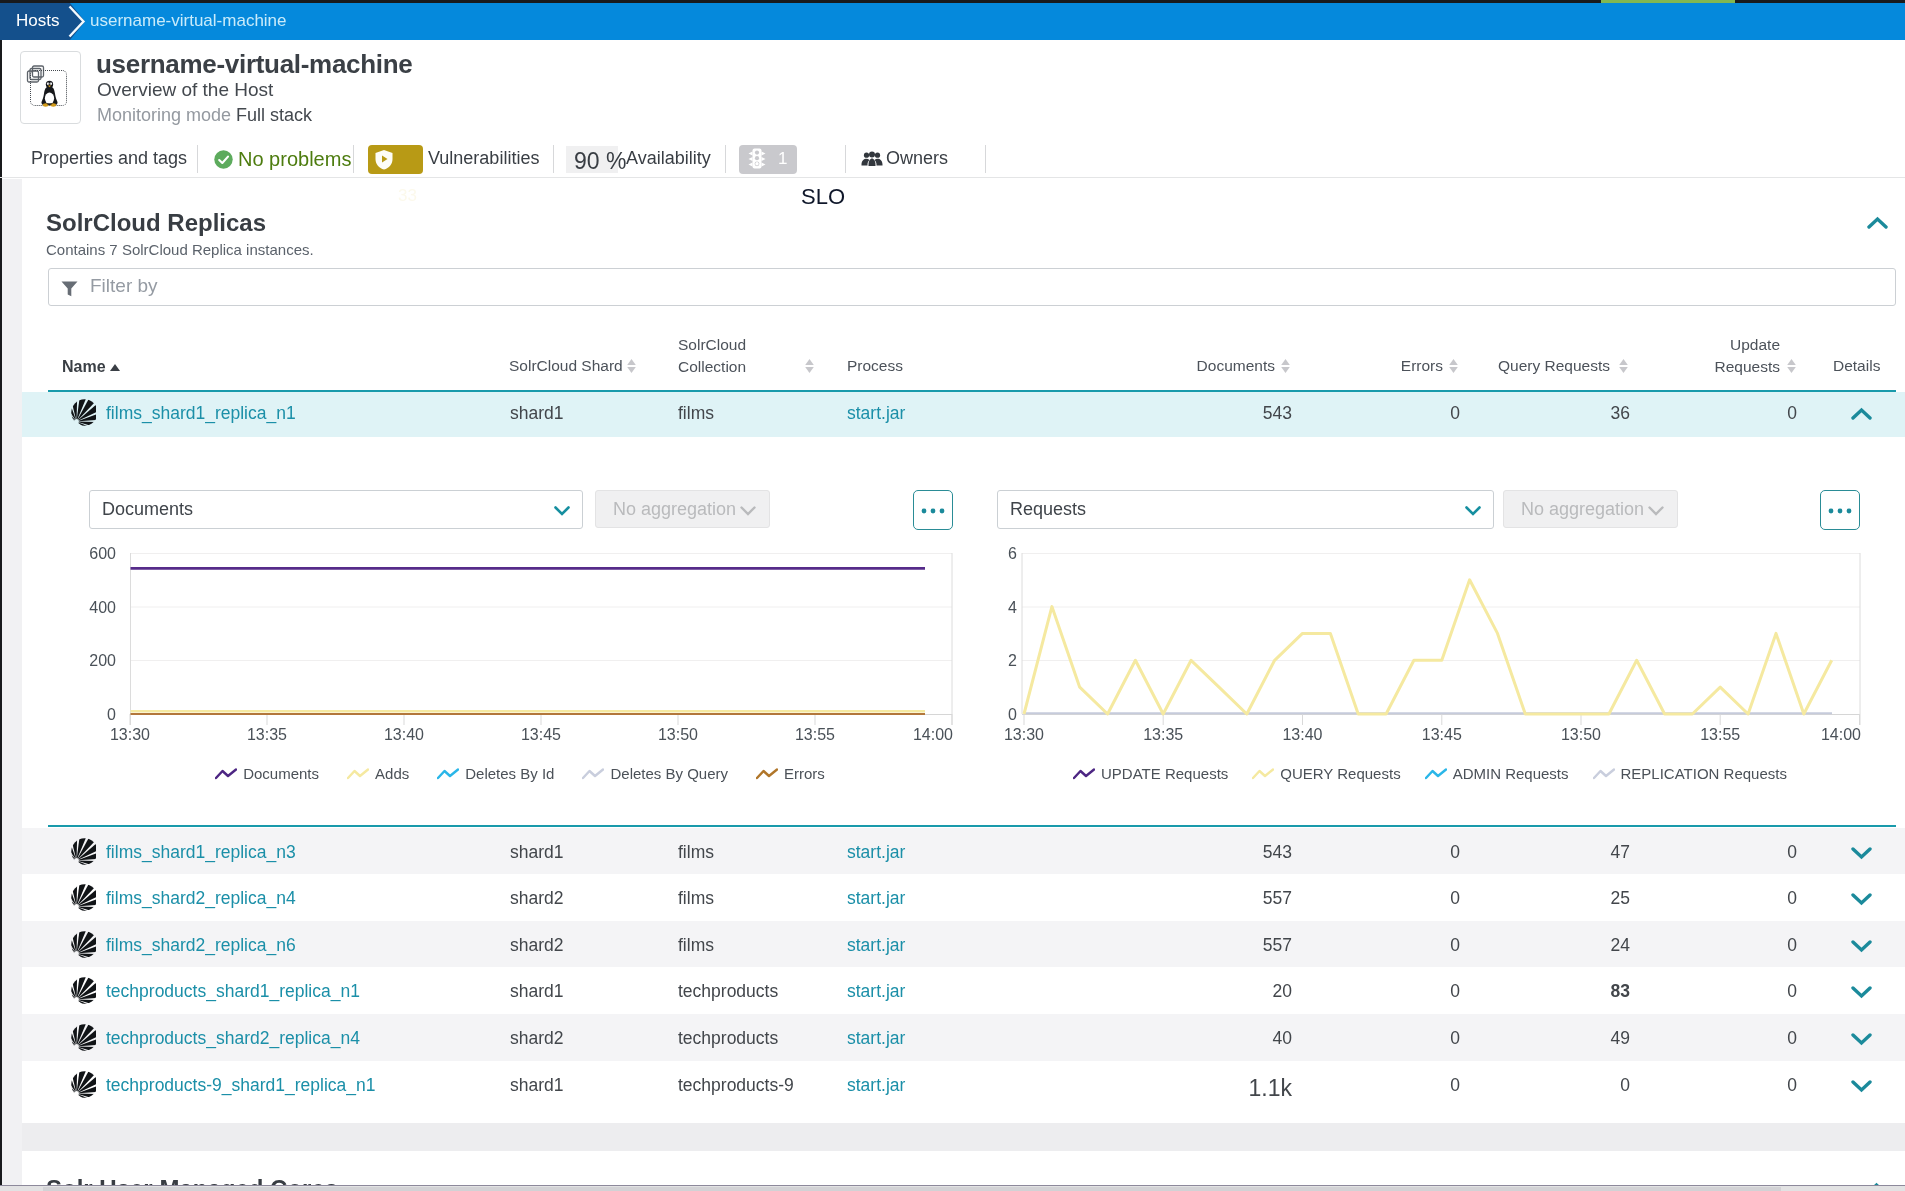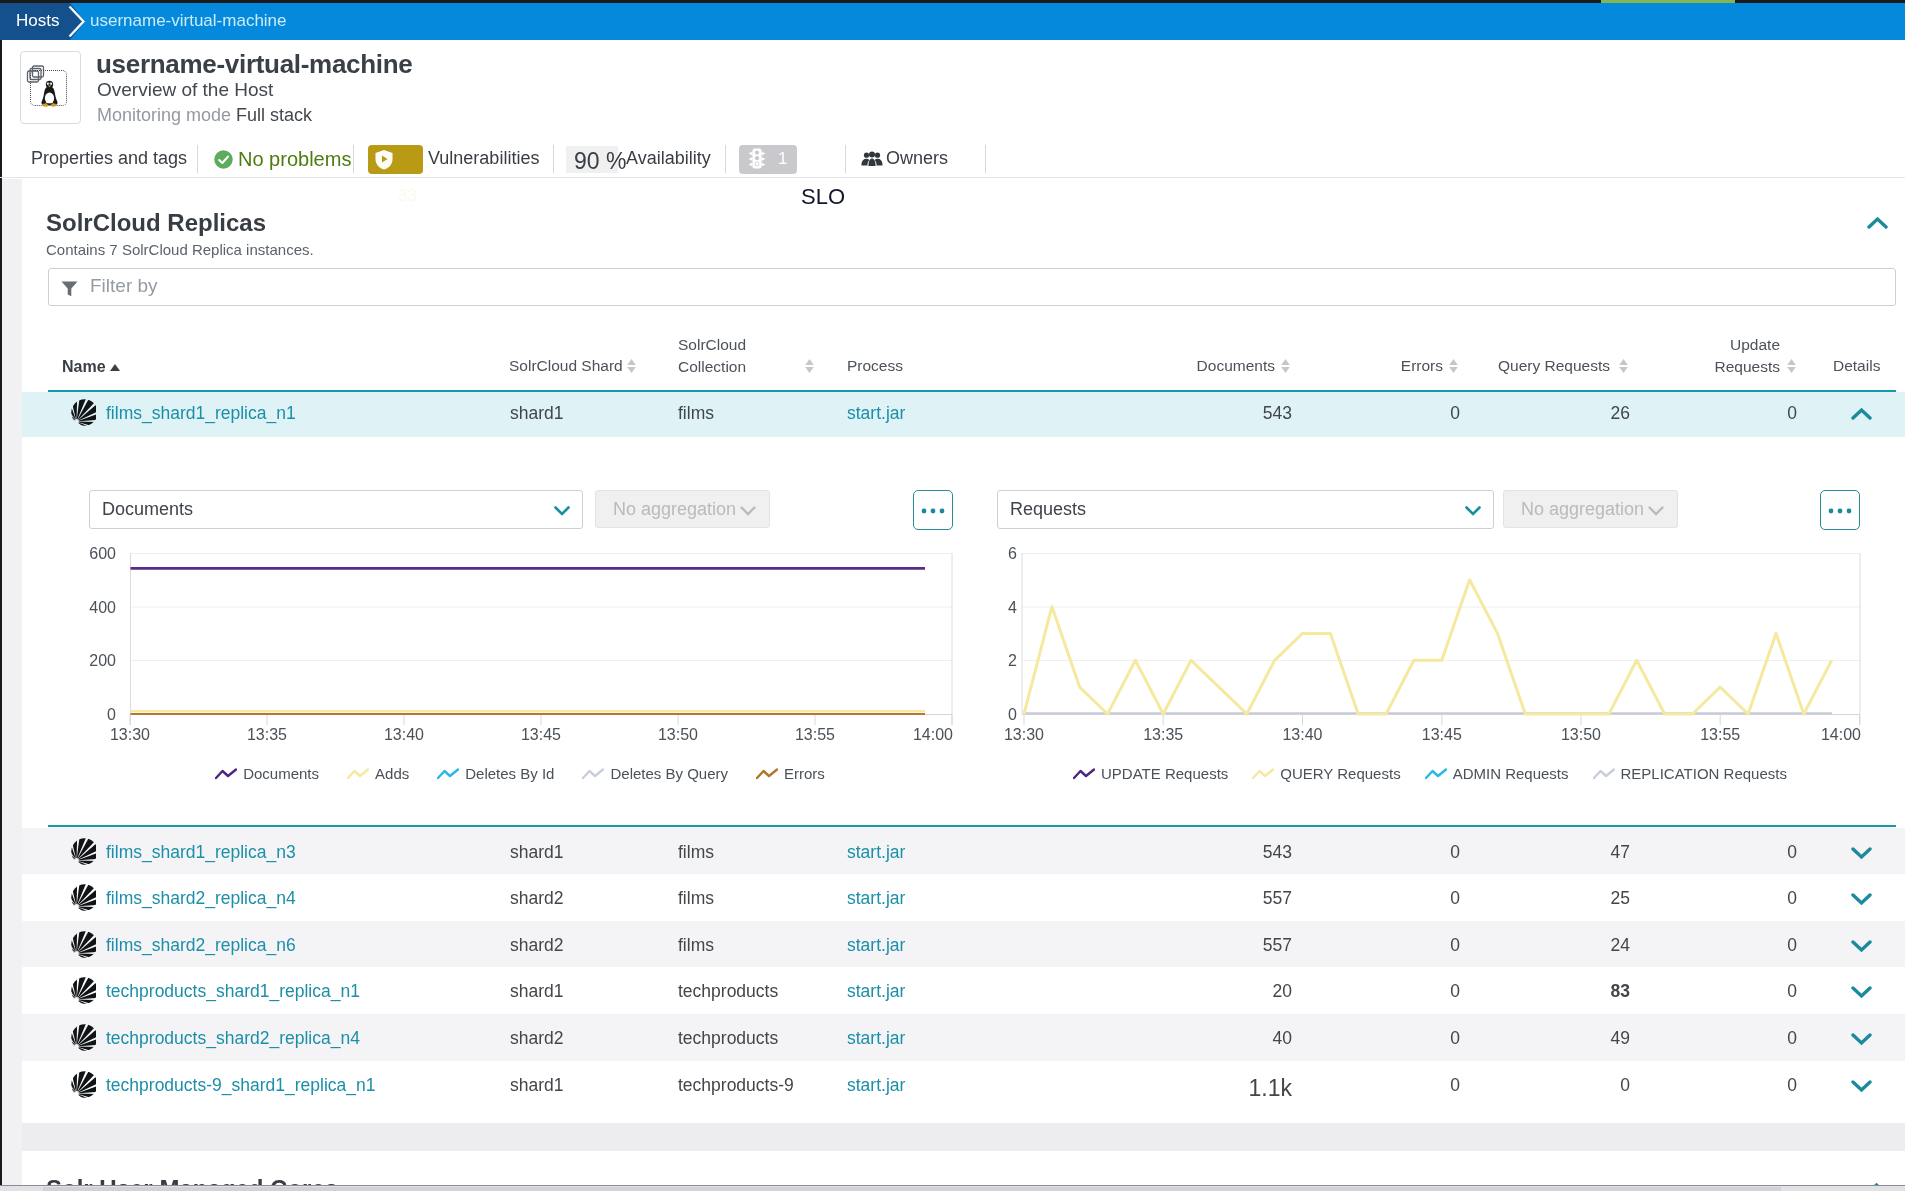--- a/index.html
+++ b/index.html
@@ -185,21 +185,21 @@
 <div class="abs" style="left:22px;top:391.5px;width:1883px;height:45.5px;background:#dff3f6;"></div>
 <svg class="abs" style="left:68px;top:399px;" width="28" height="30" viewBox="0 0 28 30">
     <use href="#solr"></use>
   </svg>
 <div class="abs" style="left:106px;top:403px;font-size:17.5px;color:#1b8fa8;">films_shard1_replica_n1</div>
 <div class="abs" style="left:510px;top:403px;font-size:17.5px;color:#42464b;">shard1</div>
 <div class="abs" style="left:678px;top:403px;font-size:17.5px;color:#42464b;">films</div>
 <div class="abs" style="left:847px;top:403px;font-size:17.5px;color:#1b8fa8;">start.jar</div>
 <div class="abs" style="left:1112px;top:403px;width:180px;text-align:right;font-size:17.5px;color:#42464b;">543</div>
 <div class="abs" style="left:1280px;top:403px;width:180px;text-align:right;font-size:17.5px;color:#42464b;">0</div>
-<div class="abs" style="left:1450px;top:403px;width:180px;text-align:right;font-size:17.5px;color:#42464b;">26</div>
+<div class="abs" style="left:1450px;top:403px;width:180px;text-align:right;font-size:17.5px;color:#42464b;">36</div>
 <div class="abs" style="left:1617px;top:403px;width:180px;text-align:right;font-size:17.5px;color:#42464b;">0</div>
 <svg class="abs" style="left:1851px;top:407px;" width="21" height="14">
     <use href="#chevup"></use>
   </svg>
 
 <div class="abs" style="left:89px;top:490px;width:494px;height:39px;border:1px solid #cbd0d4;border-radius:3px;background:#fff;">
 <div class="abs" style="left:12px;top:8px;font-size:18px;color:#3f444a;">Documents</div>
 <svg class="abs" style="right:12px;top:15px;" width="16" height="10">
       <path d="M1.5 1.5 L8 8 L14.5 1.5" fill="none" stroke="#168fa0" stroke-width="2.6" stroke-linecap="round"></path>
     </svg>

